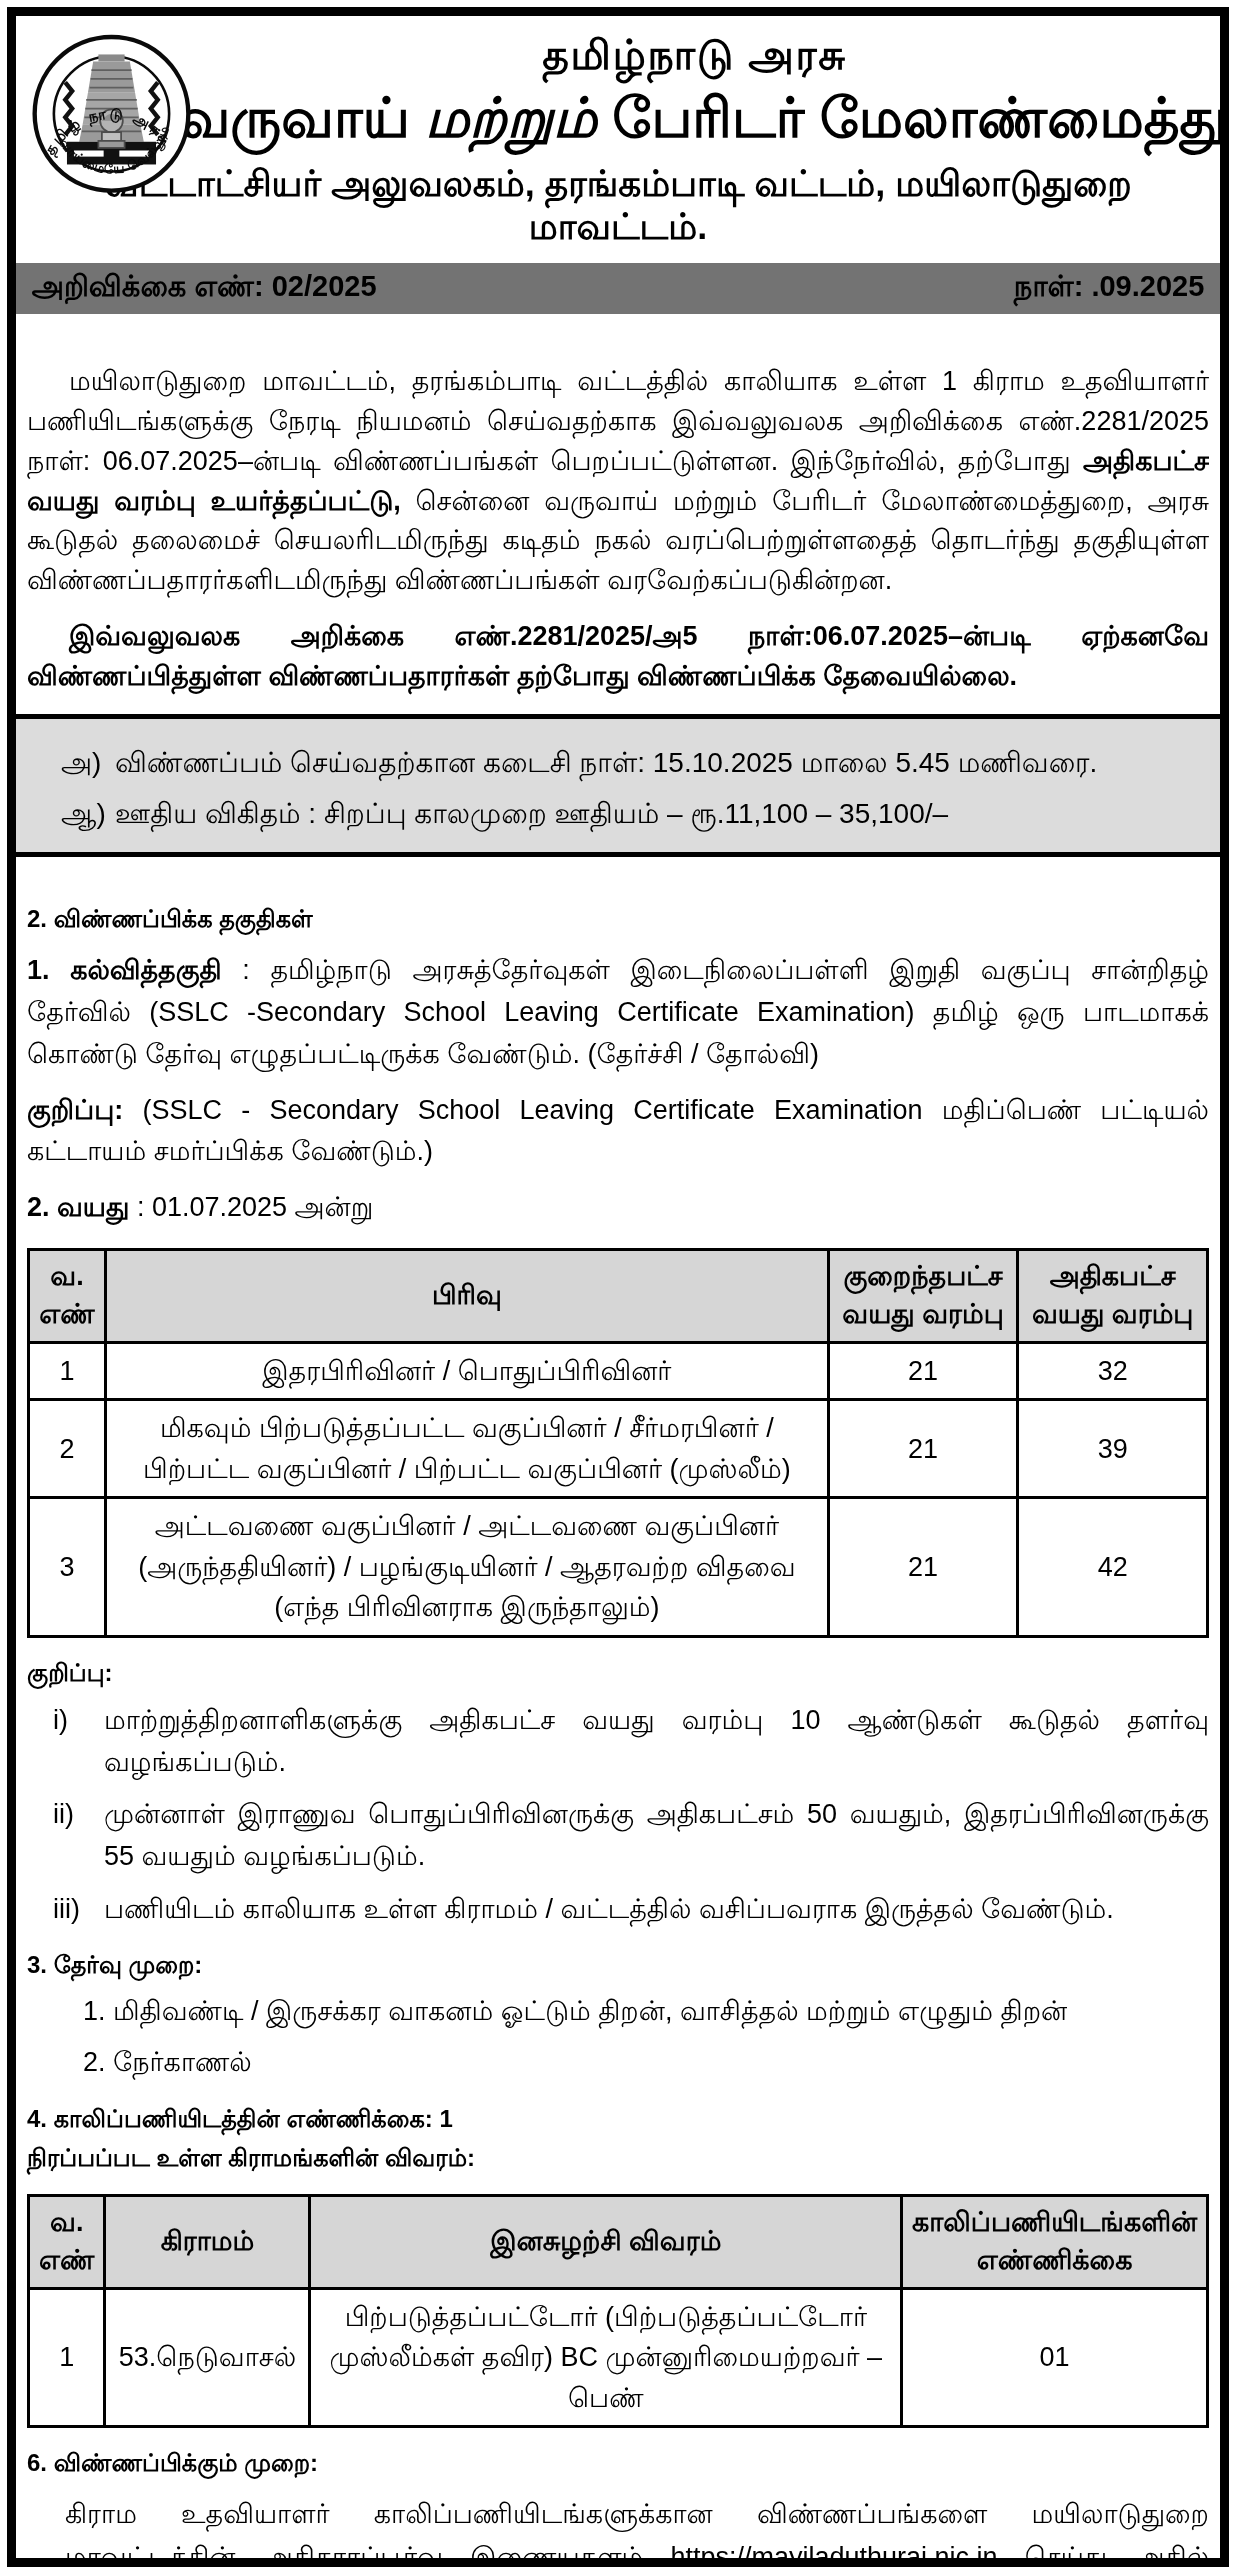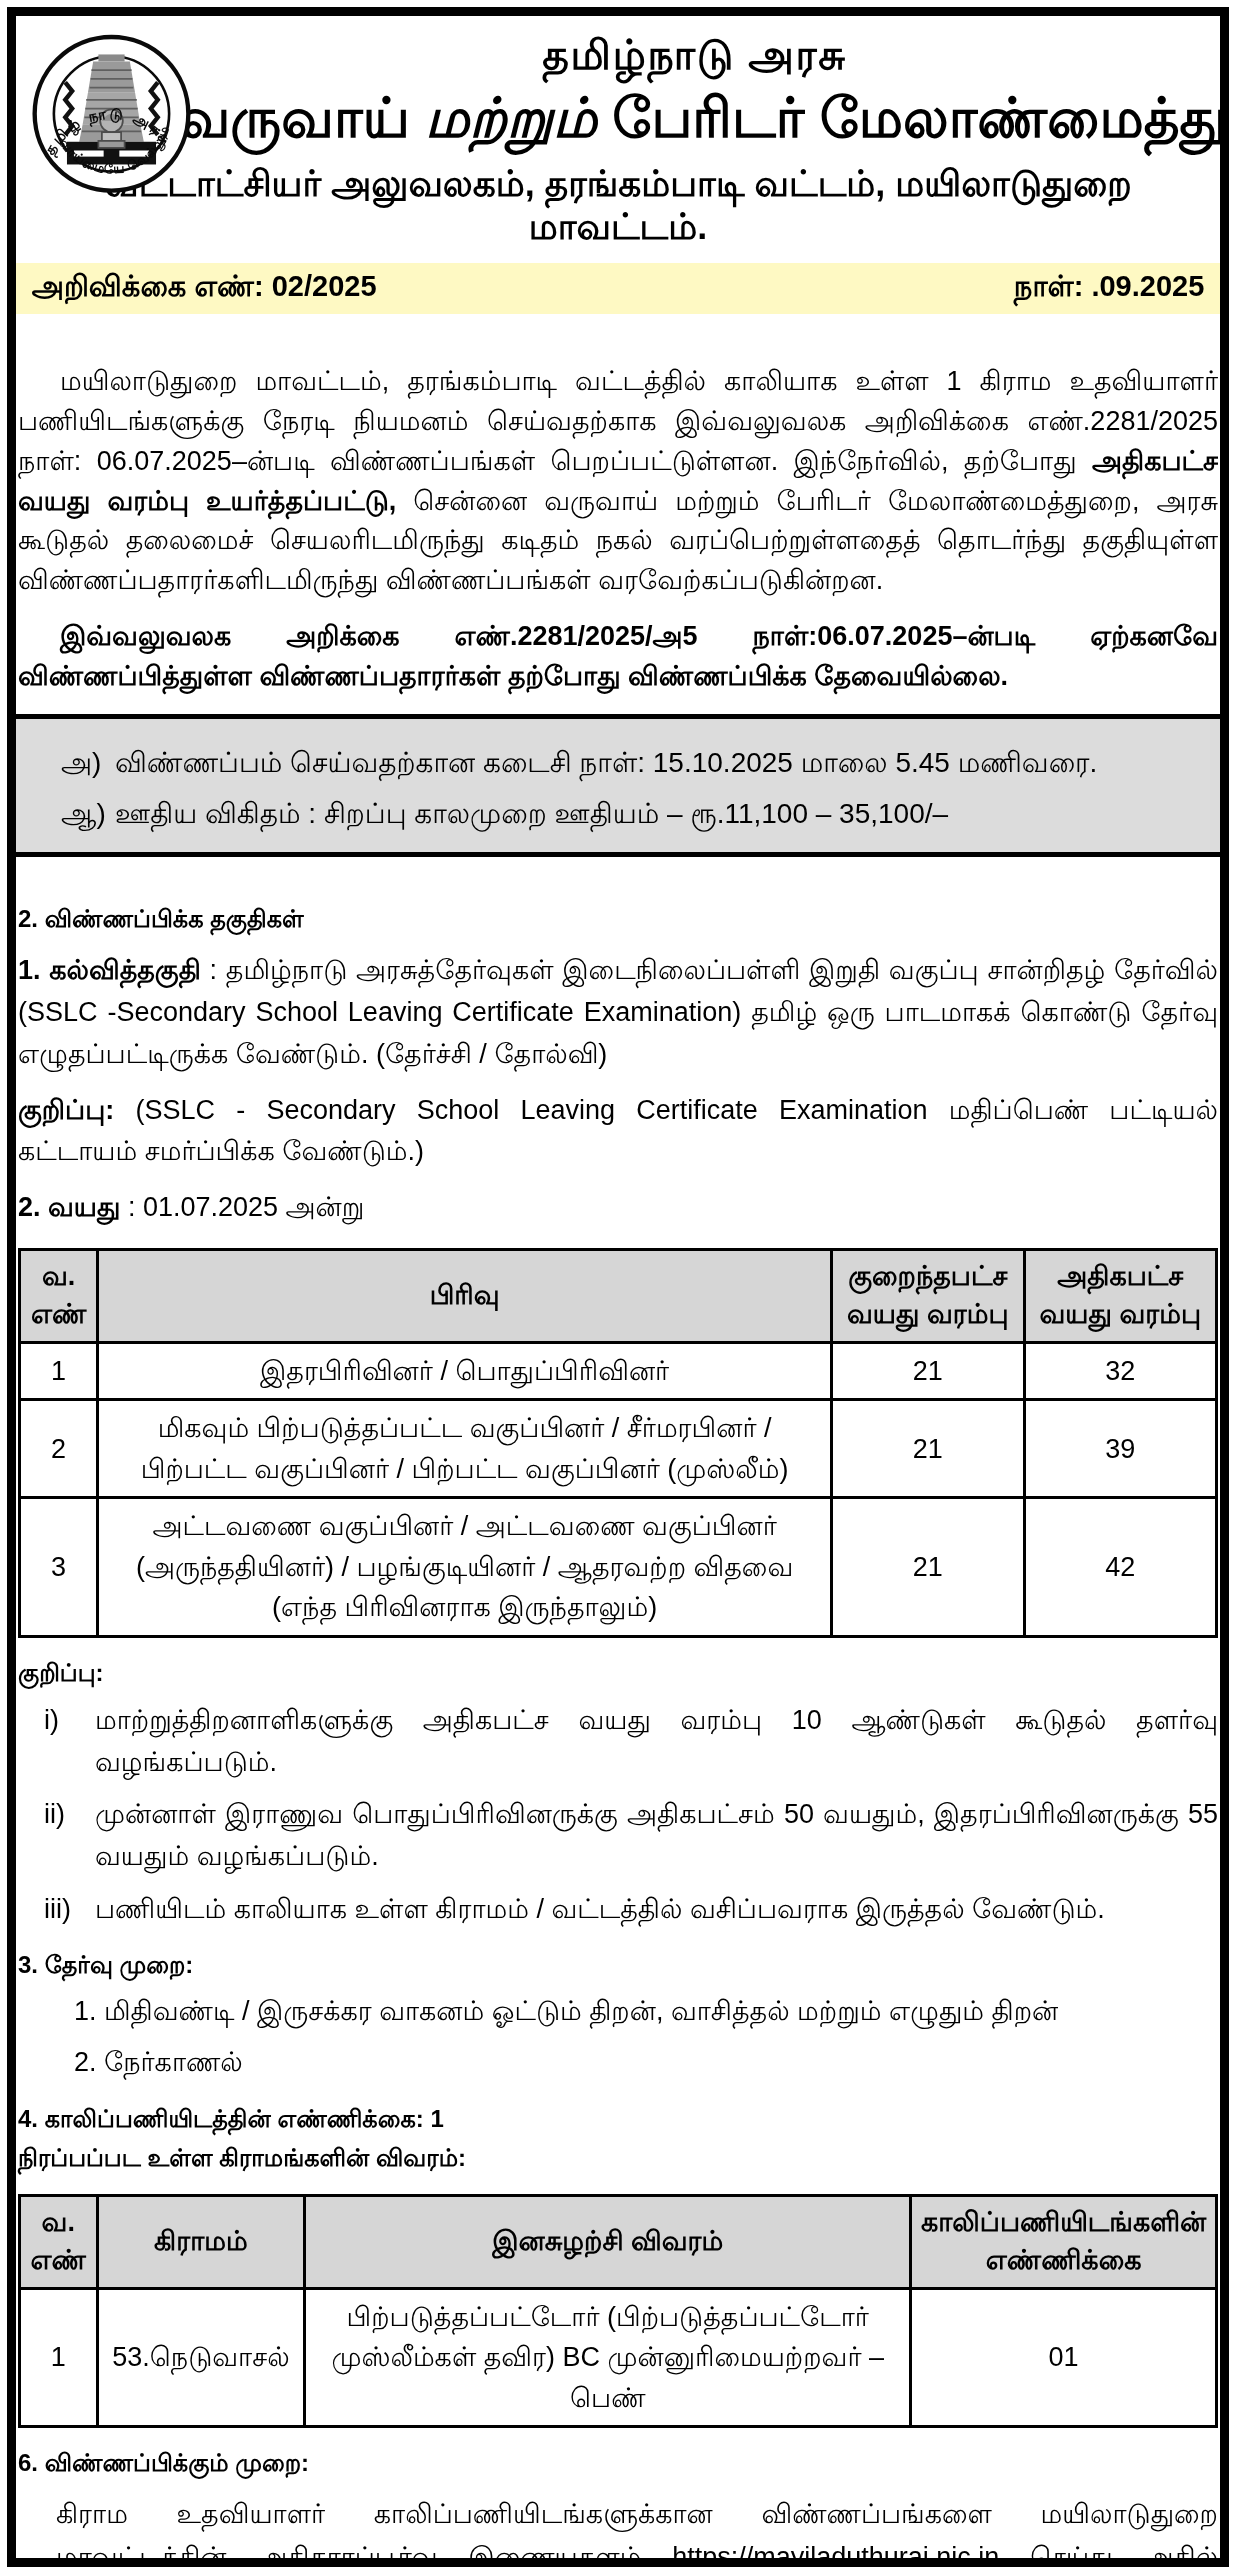--- a/index.html
+++ b/index.html
@@ -23,26 +23,26 @@
   .title-dept{
     text-align:center;padding-left:153px;font-size:55px;font-weight:bold;
     line-height:1.15;margin-top:7px;white-space:nowrap;
   }
   .title-dept .it{font-style:italic;font-family:"DejaVu Serif",serif;font-weight:bold;}
   .title-office{
     text-align:center;font-size:36px;font-weight:bold;margin-top:12.2px;line-height:1.2;
   }
   
   .notice-bar{
-    margin-top:14px;background:#fef9c3;
+    margin-top:14px;background:#737373;
     display:flex;justify-content:space-between;align-items:center;
     padding:7px 15.7px;font-size:29px;font-weight:bold;
   }
   
-  .body-wrap{padding:0 2px;margin-top:48px;}
+  .body-wrap{padding:0 11px;margin-top:48px;}
   .para{
     font-size:27px;line-height:1.48;text-align:justify;margin:15.7px 0 0 0;
   }
   .indent{text-indent:42px;}
   .bold{font-weight:bold;}
   
   .gray-box{
     margin-top:17.4px;background:#dcdcdc;
     border-top:5.2px solid #000;border-bottom:5.2px solid #000;
     padding:14px 8.7px 17.4px 45px;

